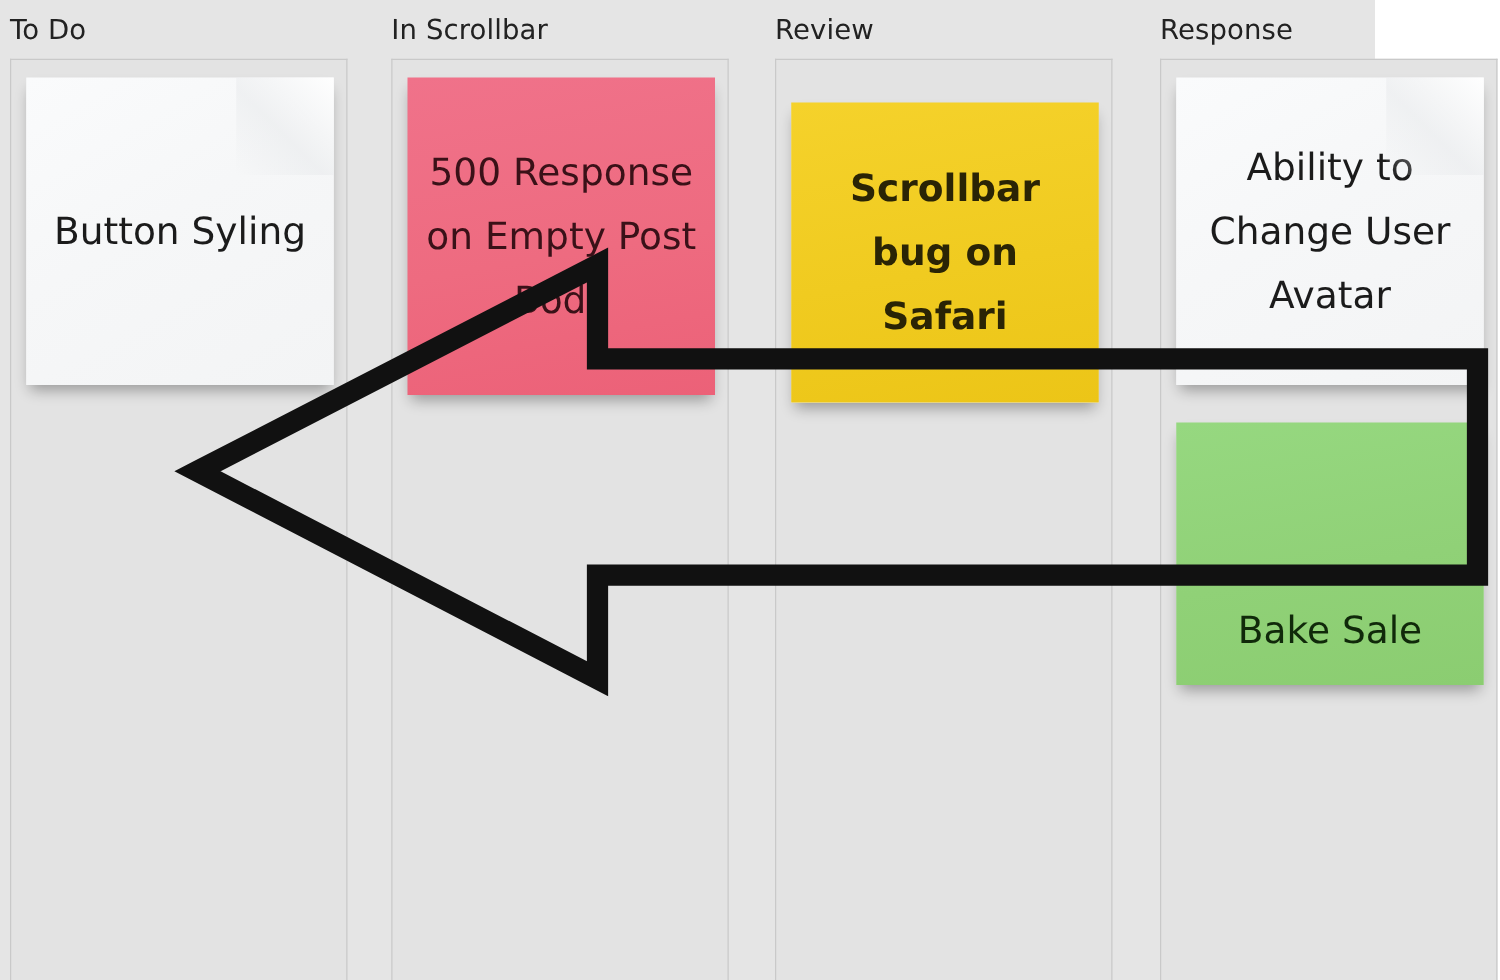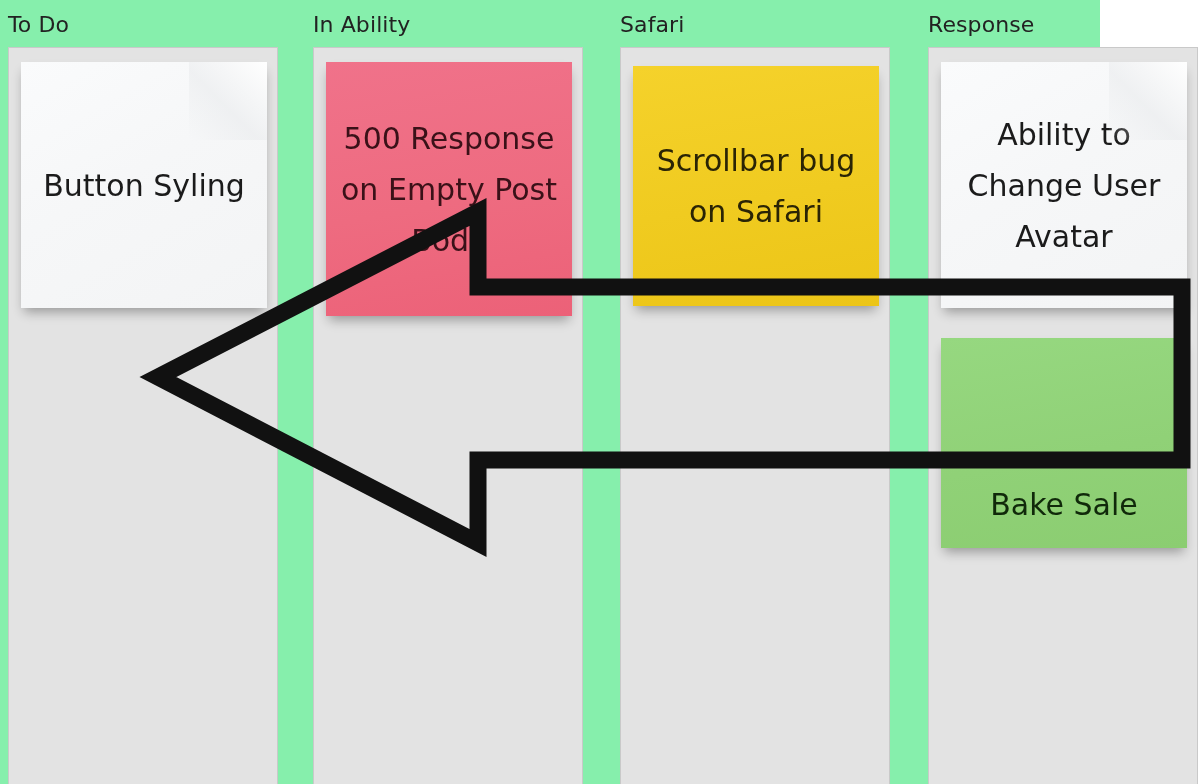--- a/index.html
+++ b/index.html
@@ -5,21 +5,21 @@
   * { box-sizing: border-box; margin: 0; padding: 0; }
   html, body {
     width: 1200px; height: 784px;
     background: #ffffff;
     font-family: "DejaVu Sans", "Liberation Sans", sans-serif;
     overflow: hidden;
   }
   #board {
     position: relative;
     width: 1100px; height: 784px;
-    background: #86efac;
+    background: #e5e5e5;
   }
 
   
   .column {
     position: absolute;
     top: 47px;
     width: 270px;
     height: 760px;
     background: #e3e3e3;
     border: 1px solid #c9c9c9;
@@ -75,41 +75,41 @@
   .card.pink   { background: linear-gradient(170deg, #f0728a 0%, #ee6b80 55%, #ec6178 100%); color: #3a1118; }
   .card.yellow { background: linear-gradient(170deg, #f5d22b 0%, #f0cb20 55%, #ecc517 100%); color: #2a2405; }
   .card.green  { background: linear-gradient(170deg, #96d880 0%, #90d177 55%, #8bcd71 100%); color: #10290a; }
 
   
   .h-246 { min-height: 246px; }
   .h-254 { min-height: 254px; }
   .h-240 { min-height: 240px; }
   .h-252 { min-height: 252px; }
 
-  .pad-top-8  { margin-top: 4px; }
+  .pad-top-8  { margin-top: 20px; font-weight: bold; }
 
   
   .card.bleed { min-height: 210px; align-items: flex-end; padding-bottom: 18px; }
 
   
   #arrow-overlay {
     position: absolute;
     left: 0; top: 0;
     width: 1200px; height: 784px;
     pointer-events: none;
   }
 </style>
 </head>
 <body>
 
 <div id="board">
 
   <div class="col-header" id="hdr-0">To Do</div>
-  <div class="col-header" id="hdr-1">In Ability</div>
-  <div class="col-header" id="hdr-2">Safari</div>
+  <div class="col-header" id="hdr-1">In Scrollbar</div>
+  <div class="col-header" id="hdr-2">Review</div>
   <div class="col-header" id="hdr-3">Response</div>
 
   <div class="column" id="col-0">
     <div class="card-wrap">
       <div class="card white h-246">
         <span class="card-text">Button Syling</span>
       </div>
     </div>
   </div>
 

